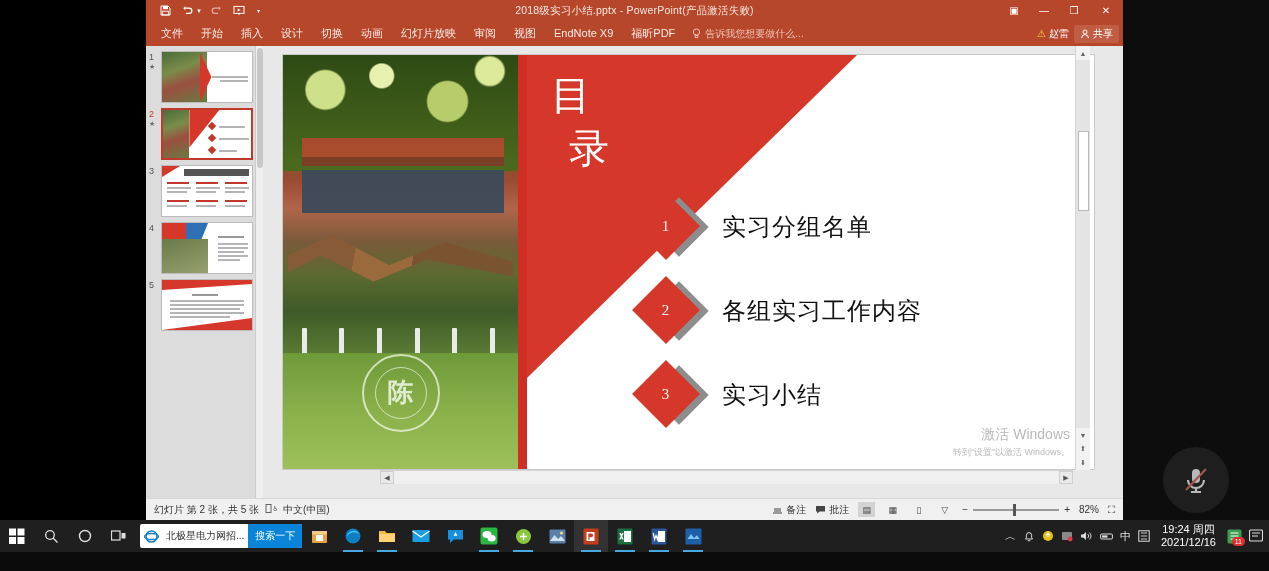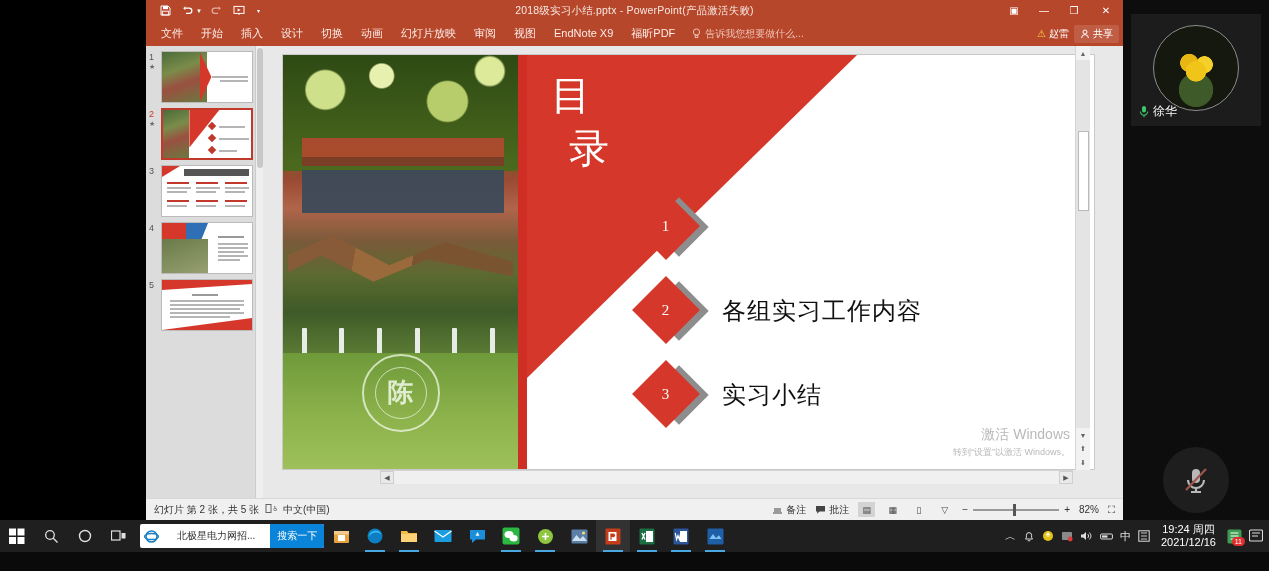--- a/index.html
+++ b/index.html
@@ -284,21 +284,21 @@
   .tb-icon {
     width:34px; height:32px; display:flex; align-items:center; justify-content:center;
     position:relative;
   }
   .tb-icon.running::after {
     content:''; position:absolute; left:7px; bottom:0; width:20px; height:2px; background:#4aa8e0;
   }
   .tb-icon.focused { background:#323232; }
   .tb-search {
     display:flex; align-items:center; height:24px; margin-left:4px;
-    background:#fff; border-radius:2px; overflow:hidden; min-width:150px;gap:11px;
+    background:#fff; border-radius:2px; overflow:hidden; min-width:150px;
   }
   .tb-search .ie { width:22px; display:flex; align-items:center; justify-content:center; }
   .tb-search .q { flex:1; font-size:10px; color:#333; padding:0 4px; white-space:nowrap; overflow:hidden; }
   .tb-search .go { background:#0a84d8; color:#fff; font-size:10px; padding:4px 7px; height:24px; display:flex; align-items:center; }
   .tb-tray { margin-left:auto; display:flex; align-items:center; gap:7px; padding-right:6px; }
   .tray-ico { font-size:11px; color:#e3e3e3; display:flex; align-items:center; }
   .clock { color:#fff; font-size:11px; line-height:1.15; text-align:center; padding:0 4px; }
   .badge-ico { position:relative; }
   .badge {
     position:absolute; right:-3px; bottom:-2px; background:#e12f2f; color:#fff;
@@ -517,20 +517,21 @@
           </div>
 
           <div class="agenda">
             <div class="ag-item">
               <div class="ag-mark">
                 <div class="ag-gray"></div>
                 <div class="ag-red">
                   <span class="ag-num">1</span>
                 </div>
               </div>
+              <div class="ag-text">实习分组名单</div>
             </div>
             <div class="ag-item">
               <div class="ag-mark">
                 <div class="ag-gray"></div>
                 <div class="ag-red">
                   <span class="ag-num">2</span>
                 </div>
               </div>
               <div class="ag-text">各组实习工作内容</div>
             </div>
@@ -603,31 +604,20 @@
           </span>
           <span>+</span>
         </span>
         <span>82%</span>
         <span>⛶</span>
       </div>
     </div>
   </div>
 
   <div id="videopanel">
-    <div class="participant">
-      <div class="pavatar"></div>
-      <div class="pname">
-        <svg class="micdot" viewBox="0 0 10 13">
-          <rect x="3" y="1" width="4" height="6.6" rx="2" fill="#3ec46d"></rect>
-          <path d="M1.4 6.6 a3.6 3.6 0 0 0 7.2 0" fill="none" stroke="#3ec46d" stroke-width="1.1"></path>
-          <path d="M5 10.2 v2" stroke="#3ec46d" stroke-width="1.1"></path>
-        </svg>
-        <span>徐华</span>
-      </div>
-    </div>
     <div class="mutebtn">
       <svg width="34" height="34" viewBox="0 0 34 34">
         <rect x="13" y="6" width="8" height="14" rx="4" fill="#b8b8b8"></rect>
         <path d="M9 17 a8 8 0 0 0 16 0" fill="none" stroke="#b8b8b8" stroke-width="2.2"></path>
         <path d="M17 25 v4 M12 29 h10" stroke="#b8b8b8" stroke-width="2.2"></path>
         <path d="M7 27 L27 6" stroke="#a0554a" stroke-width="2.2"></path>
       </svg>
     </div>
   </div>
 

